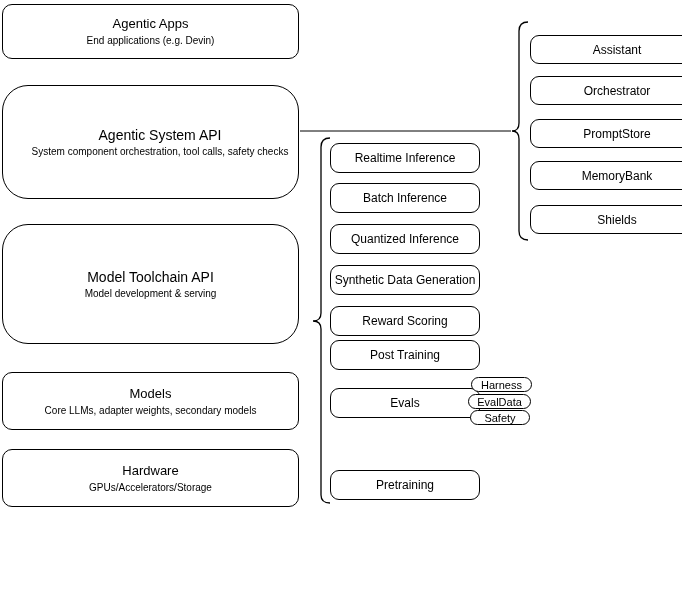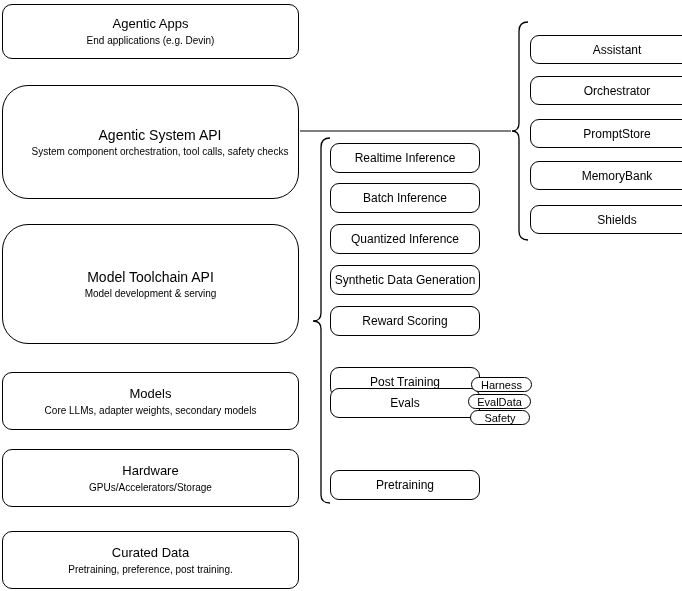--- a/index.html
+++ b/index.html
@@ -67,41 +67,37 @@
   <div class="box layer" style="top:449px; height:58px;">
     <div class="layer-title">Hardware</div>
     <div class="layer-subtitle">GPUs/Accelerators/Storage</div>
   </div>
 
   <div class="box layer" style="top:372px; height:58px;">
     <div class="layer-title">Models</div>
     <div class="layer-subtitle">Core LLMs, adapter weights, secondary models</div>
   </div>
 
-  <div class="box layer" style="top:531px; height:58px;">
-    <div class="layer-title">Curated Data</div>
-    <div class="layer-subtitle">Pretraining, preference, post training.</div>
-  </div>
 
   <div class="box node" style="top:143px;">
     <span>Realtime Inference</span>
   </div>
   <div class="box node" style="top:183px;">
     <span>Batch Inference</span>
   </div>
   <div class="box node" style="top:224px;">
     <span>Quantized Inference</span>
   </div>
   <div class="box node" style="top:265px;">
     <span>Synthetic Data Generation</span>
   </div>
   <div class="box node" style="top:306px;">
     <span>Reward Scoring</span>
   </div>
-  <div class="box node" style="top:367px;">
+  <div class="box node" style="top:340px;">
     <span>Post Training</span>
   </div>
   <div class="box node" style="top:388px;">
     <span>Evals</span>
   </div>
   <div class="box node" style="top:470px;">
     <span>Pretraining</span>
   </div>
 
   <div class="box pill" style="left:471px; top:377px; width:61px;">

